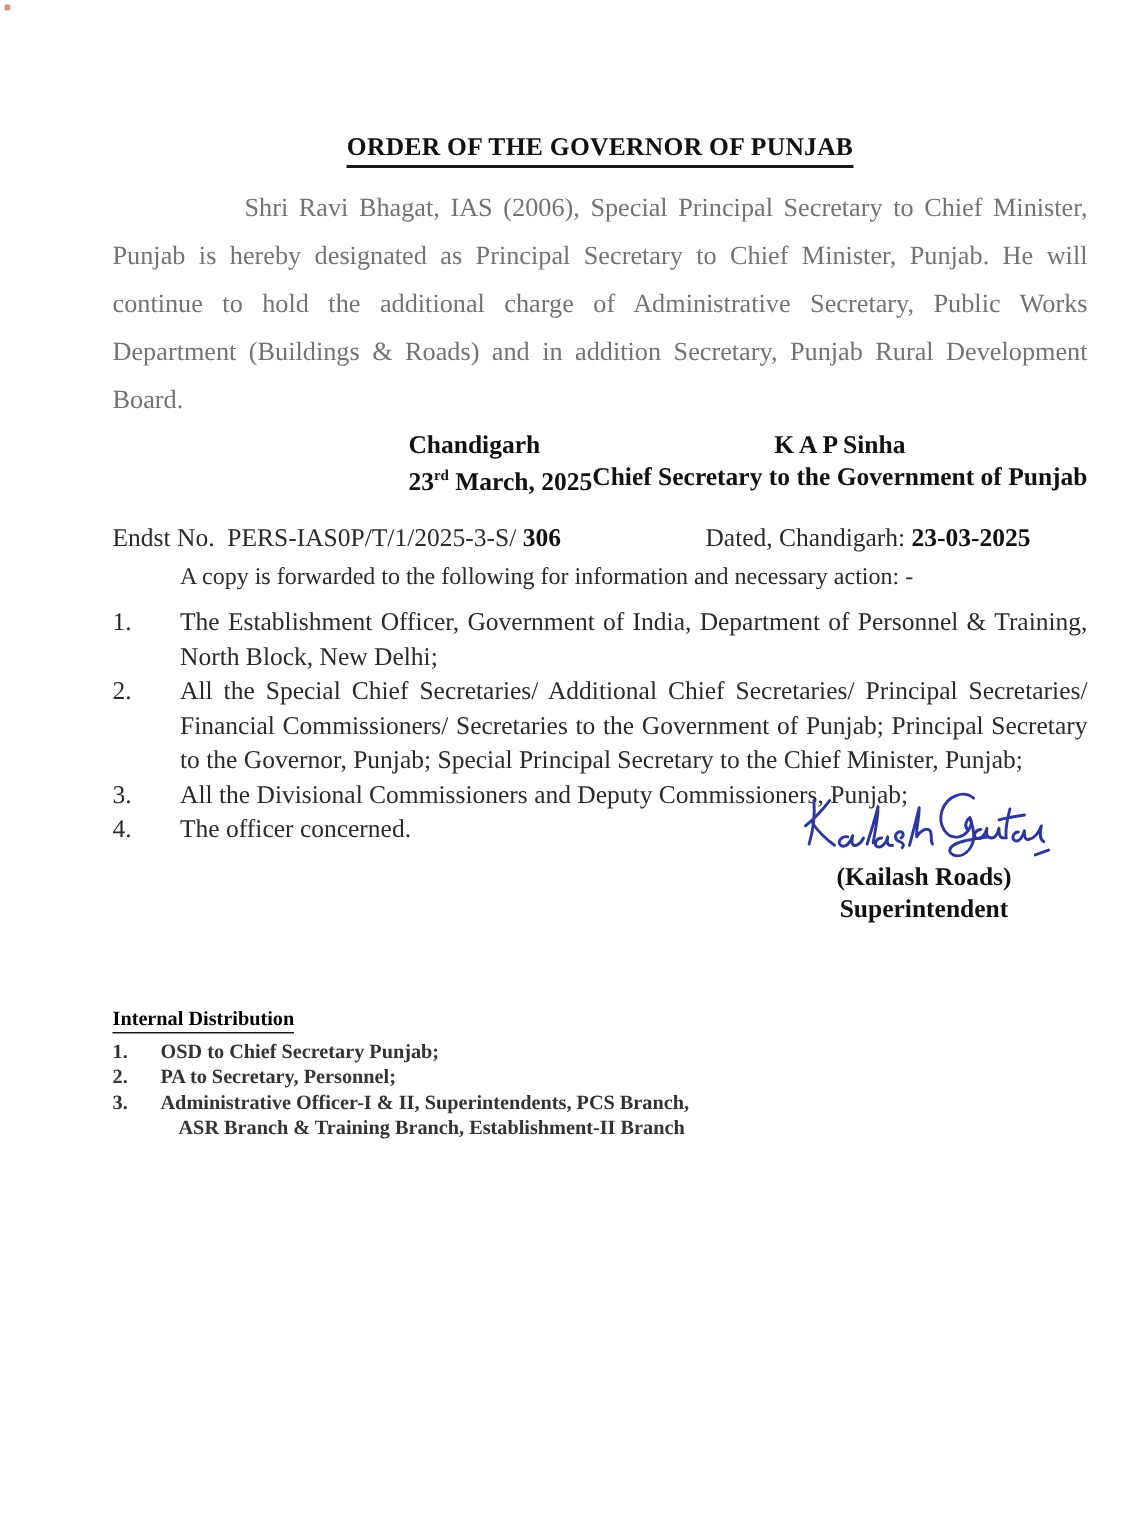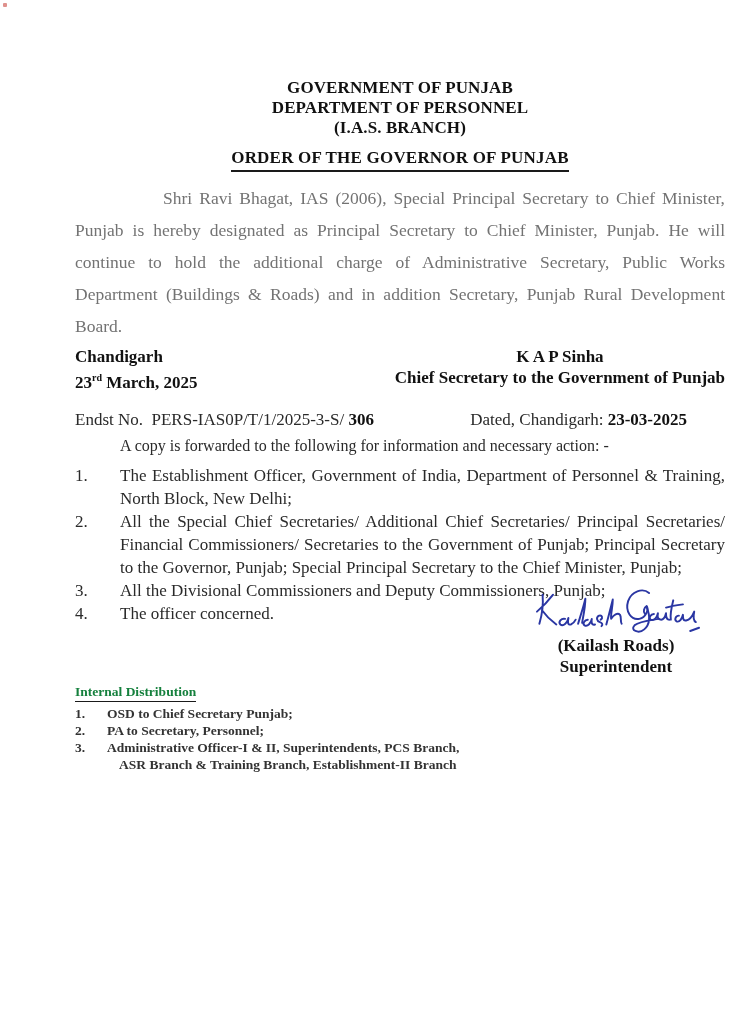--- a/index.html
+++ b/index.html
@@ -24,21 +24,21 @@
   .order-title{
     display:inline-block;font-weight:bold;color:#111;font-size:17px;
     border-bottom:2px solid #1a1a1a;padding-bottom:2px;letter-spacing:.2px;
   }
   
   .para{
     margin-top:10px;font-size:17.5px;line-height:32px;
     text-align:justify;text-indent:88px;color:#737373;
   }
   
-  .sign-row{display:flex;justify-content:space-between;margin-top:4px;
+  .sign-row{display:flex;justify-content:flex-end;margin-top:4px;
             font-weight:bold;color:#111;font-size:17px;line-height:21px;}
   .sign-right{text-align:center;}
   sup{font-size:10px;}
   
   .endst-row{display:flex;justify-content:space-between;margin-top:16px;
              font-size:17px;line-height:22px;color:#2a2a2a;}
   .endst-left{white-space:pre-wrap;}
   .endst-right{margin-right:38px;}
   .b{font-weight:bold;color:#111;}
   .copy-line{margin-top:3px;padding-left:45px;font-size:16px;line-height:23px;color:#2a2a2a;}
@@ -46,39 +46,34 @@
   .dlist{margin-top:7px;font-size:17px;line-height:23px;color:#2a2a2a;}
   .drow{display:flex;}
   .dnum{flex:0 0 45px;}
   .dtext{flex:1;text-align:justify;}
   
   .sig-block{width:218px;margin-left:auto;margin-top:-40px;text-align:center;}
   .sig-svg{display:block;margin:0 auto;}
   .sig-name,.sig-title{font-weight:bold;color:#111;font-size:17px;line-height:21px;}
   
   .internal{margin-top:6px;font-size:13.5px;line-height:17px;color:#222;}
-  .int-heading{display:inline-block;font-weight:bold;color:#15803d;
-               border-bottom:1.5px solid #1a1a1a;padding-bottom:1px;margin-bottom:3px;}
+  .int-heading{display:inline-block;font-weight:bold;color:#000000;
+               border-bottom:1.5px solid #1a1a1a;padding-bottom:1px;margin-bottom:3px;margin-top:48px;}
   .int-row{display:flex;font-weight:bold;color:#333;}
   .int-row{font-weight:600;}
   .int-num{flex:0 0 32px;}
   .int-text{flex:1;}
   .int-line2{padding-left:12px;}
 </style>
 </head>
 <body>
 
 <div class="page">
   <div class="corner-dot"></div>
 
-  <div class="hdr">
-    <div>GOVERNMENT OF PUNJAB</div>
-    <div>DEPARTMENT OF PERSONNEL</div>
-    <div>(I.A.S. BRANCH)</div>
-  </div>
 
   <div class="order-title-wrap">
     <span class="order-title">ORDER OF THE GOVERNOR OF PUNJAB</span>
   </div>
 
   <div class="para">Shri Ravi Bhagat, IAS (2006), Special Principal Secretary to Chief Minister, Punjab is hereby designated as Principal Secretary to Chief Minister, Punjab. He will continue to hold the additional charge of Administrative Secretary, Public Works Department (Buildings &amp; Roads) and in addition Secretary, Punjab Rural Development Board.</div>
 
   <div class="sign-row">
     <div>
       <div>Chandigarh</div>

